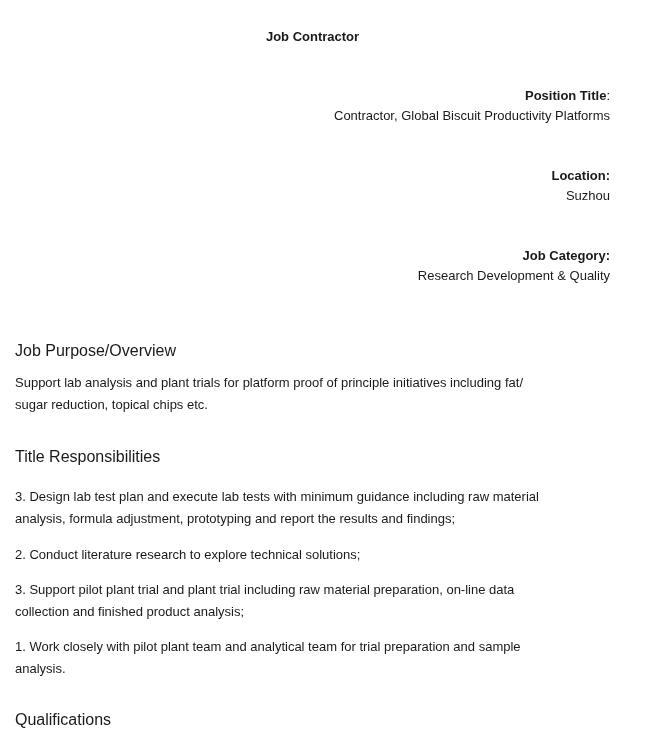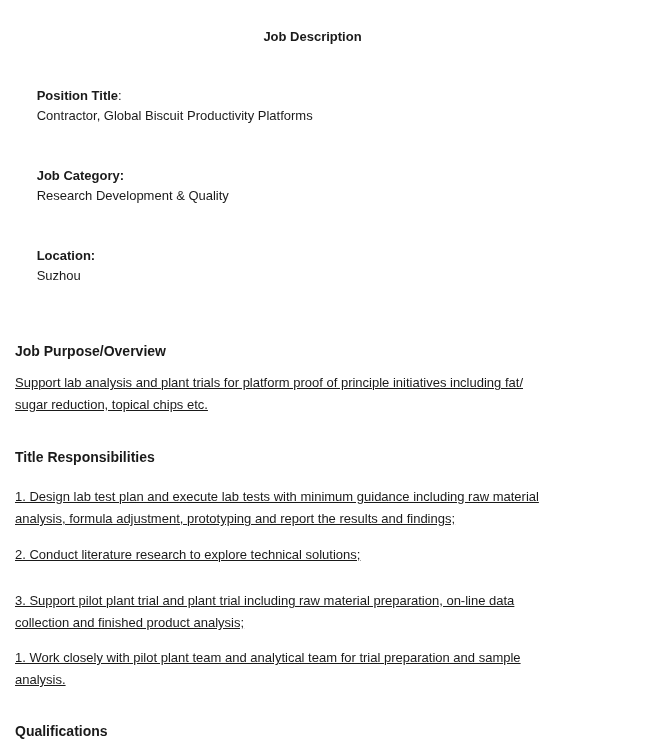--- a/index.html
+++ b/index.html
@@ -25,81 +25,81 @@
   .doc-title {
     margin: 0;
     font-size: 13px;
     font-weight: bold;
     line-height: 22px;
     text-align: center;
     white-space: pre;
   }
   .meta {
     margin-top: 18px;
+    text-align: right;
   }
   .meta-row {
     line-height: 20px;
     white-space: pre;
   }
   .meta-label {
     display: inline-block;
     min-width: 97px;
     font-weight: bold;
   }
   .meta-label .colon-normal {
     font-weight: normal;
   }
   .section-heading {
     margin: 0;
-    font-size: 14px;
-    font-weight: bold;
+    font-size: 16px;
+    font-weight: normal;
     line-height: 22px;
     white-space: pre;
   }
   .para {
     margin: 0;
     line-height: 22px;
     white-space: pre;
-    text-decoration: underline;
   }
 </style>
 </head>
 <body>
 
 <div class="page">
 
-  <h1 class="doc-title">Job Description</h1>
+  <h1 class="doc-title">Job Contractor</h1>
 
   <div class="meta">
     <div class="meta-row">
       <span class="meta-label"><b>Position Title</b><span class="colon-normal">:</span></span>
       <span class="meta-value">Contractor, Global Biscuit Productivity Platforms</span>
     </div>
     <div class="meta-row">
+      <span class="meta-label"><b>Location</b><b>:</b></span>
+      <span class="meta-value">Suzhou</span>
+    </div>
+    <div class="meta-row">
       <span class="meta-label"><b>Job Category</b><b>:</b></span>
       <span class="meta-value">Research Development &amp; Quality</span>
-    </div>
-    <div class="meta-row">
-      <span class="meta-label"><b>Location</b><b>:</b></span>
-      <span class="meta-value">Suzhou</span>
     </div>
   </div>
 
   <div>
     <h2 class="section-heading" style="margin-top:34px">Job Purpose/Overview</h2>
     <p class="para" style="margin-top:10px">Support lab analysis and plant trials for platform proof of principle initiatives including fat/
 sugar reduction, topical chips etc.</p>
   </div>
 
   <div>
     <h2 class="section-heading" style="margin-top:30px">Title Responsibilities</h2>
-    <p class="para" style="margin-top:18px">1. Design lab test plan and execute lab tests with minimum guidance including raw material
+    <p class="para" style="margin-top:18px">3. Design lab test plan and execute lab tests with minimum guidance including raw material
 analysis, formula adjustment, prototyping and report the results and findings;</p>
     <p class="para" style="margin-top:14px">2. Conduct literature research to explore technical solutions;</p>
-    <p class="para" style="margin-top:24px">3. Support pilot plant trial and plant trial including raw material preparation, on-line data
+    <p class="para" style="margin-top:13px">3. Support pilot plant trial and plant trial including raw material preparation, on-line data
 collection and finished product analysis;</p>
     <p class="para" style="margin-top:13px">1. Work closely with pilot plant team and analytical team for trial preparation and sample
 analysis.</p>
   </div>
 
   <div>
     <h2 class="section-heading" style="margin-top:29px">Qualifications</h2>
 
   </div>
 

